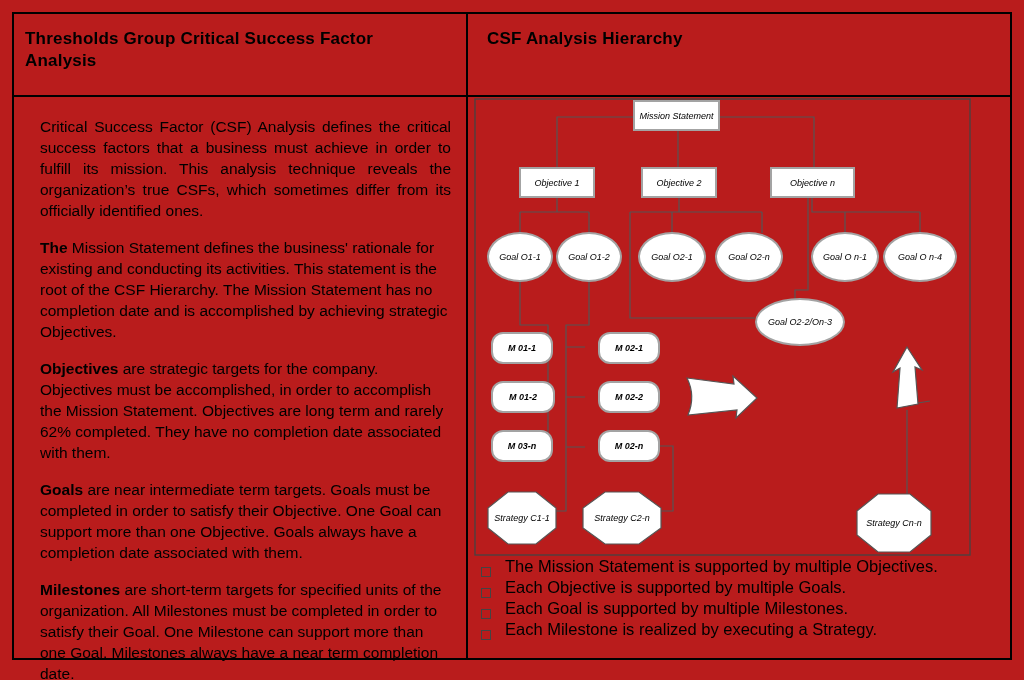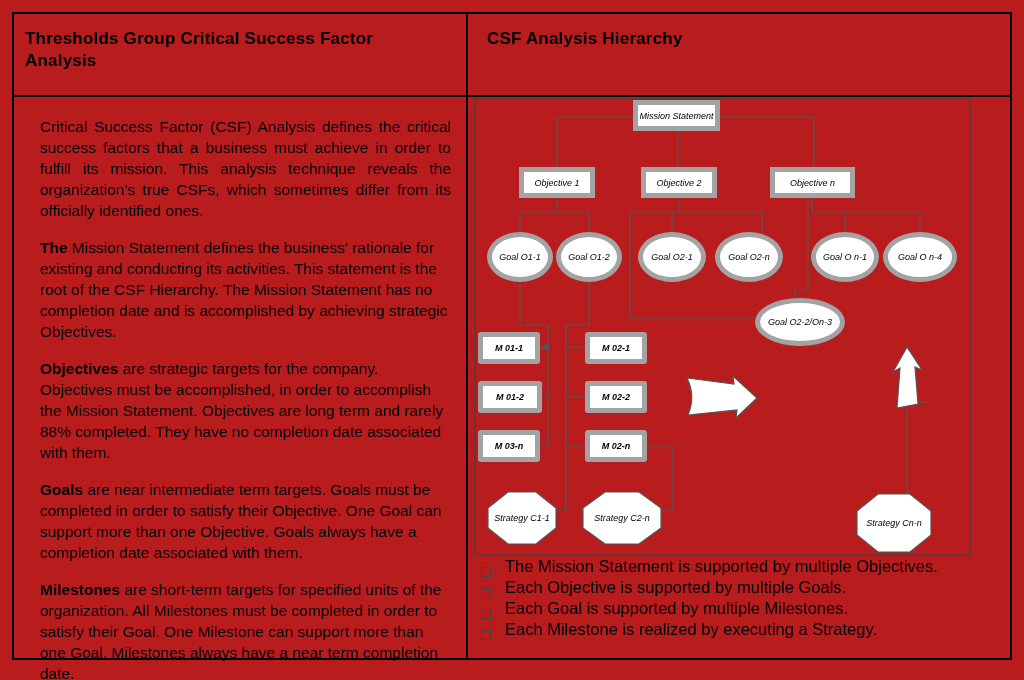--- a/index.html
+++ b/index.html
@@ -11,23 +11,23 @@
   #header-sep{left:12px;top:95px;width:1000px;height:2px;background:#000;}
   .panel-title{font-weight:bold;font-size:17px;line-height:22px;letter-spacing:.2px;}
   #left-title{left:25px;top:28px;width:372px;}
   #right-title{left:487px;top:28px;width:500px;}
   #left-body{left:24px;top:100px;width:443px;font-size:15.5px;line-height:21px;}
   #left-body p{margin:16px;}
   #left-body p.justify{text-align:justify;}
   
   .node{position:absolute;display:flex;align-items:center;justify-content:center;
         text-align:center;font-style:italic;font-size:9px;line-height:10px;
-        background:#fff;border:5px solid #a3a3a3;box-sizing:border-box;}
+        background:#fff;border:2px solid #a3a3a3;box-sizing:border-box;}
   .ellipse{border-radius:50%;}
-  .mstone{border-radius:3px;font-weight:bold;}
+  .mstone{border-radius:12px;font-weight:bold;margin-left:13px;}
   .octlabel{position:absolute;display:flex;align-items:center;justify-content:center;
         text-align:center;font-style:italic;font-size:9px;line-height:10px;box-sizing:border-box;}
   #diagram-svg{left:0;top:0;pointer-events:none;}
   
   #bullet-list{left:479px;top:556px;width:500px;font-size:16.5px;line-height:21px;}
   .bullet-row{display:flex;align-items:flex-end;margin:0 0 0 0;}
   .bullet-sq{flex:0 0 auto;width:8px;height:8px;border:1.5px solid #444;margin:6px 14px 0 2px;}
 </style>
 </head>
 <body>
@@ -37,21 +37,21 @@
   <div id="frame" class="abs"></div>
   <div id="divider" class="abs"></div>
   <div id="header-sep" class="abs"></div>
 
   <div id="left-title" class="abs panel-title">Thresholds Group Critical Success Factor Analysis</div>
   <div id="right-title" class="abs panel-title">CSF Analysis Hierarchy</div>
 
   <div id="left-body" class="abs">
     <p class="justify"><b></b><span>Critical Success Factor (CSF) Analysis defines the critical success factors that a business must achieve in order to fulfill its mission. This analysis technique reveals the organization’s true CSFs, which sometimes differ from its officially identified ones.</span></p>
     <p><b>The</b><span> Mission Statement defines the business' rationale for existing and conducting its activities.  This statement is the root of the CSF Hierarchy.  The Mission Statement has no completion date and is accomplished by achieving strategic Objectives.</span></p>
-    <p><b>Objectives</b><span> are strategic targets for the company. Objectives must be accomplished, in order to accomplish the Mission Statement. Objectives are long term and rarely 88% completed.  They have no completion date associated with them.</span></p>
+    <p><b>Objectives</b><span> are strategic targets for the company. Objectives must be accomplished, in order to accomplish the Mission Statement. Objectives are long term and rarely 62% completed.  They have no completion date associated with them.</span></p>
     <p><b>Goals</b><span> are near intermediate term targets. Goals must be completed in order to satisfy their Objective.  One Goal can support more than one Objective.  Goals always have a completion date associated with them.</span></p>
     <p><b>Milestones</b><span> are short-term targets for specified units of the organization. All Milestones must be completed in order to satisfy their Goal.  One Milestone can support more than one Goal.  Milestones always have a near term completion date.</span></p>
   </div>
 
   <svg id="diagram-svg" class="abs" width="1024" height="680" viewBox="0 0 1024 680">
     <rect x="475" y="99" width="495" height="456" fill="none" stroke="#444" stroke-width="1.3"></rect>
     <g stroke="#555" stroke-width="1.2" fill="none">
       <path d="M633 117 H557 V167"></path>
       <path d="M720 117 H814 V167"></path>
       <path d="M678 131 V167"></path>

